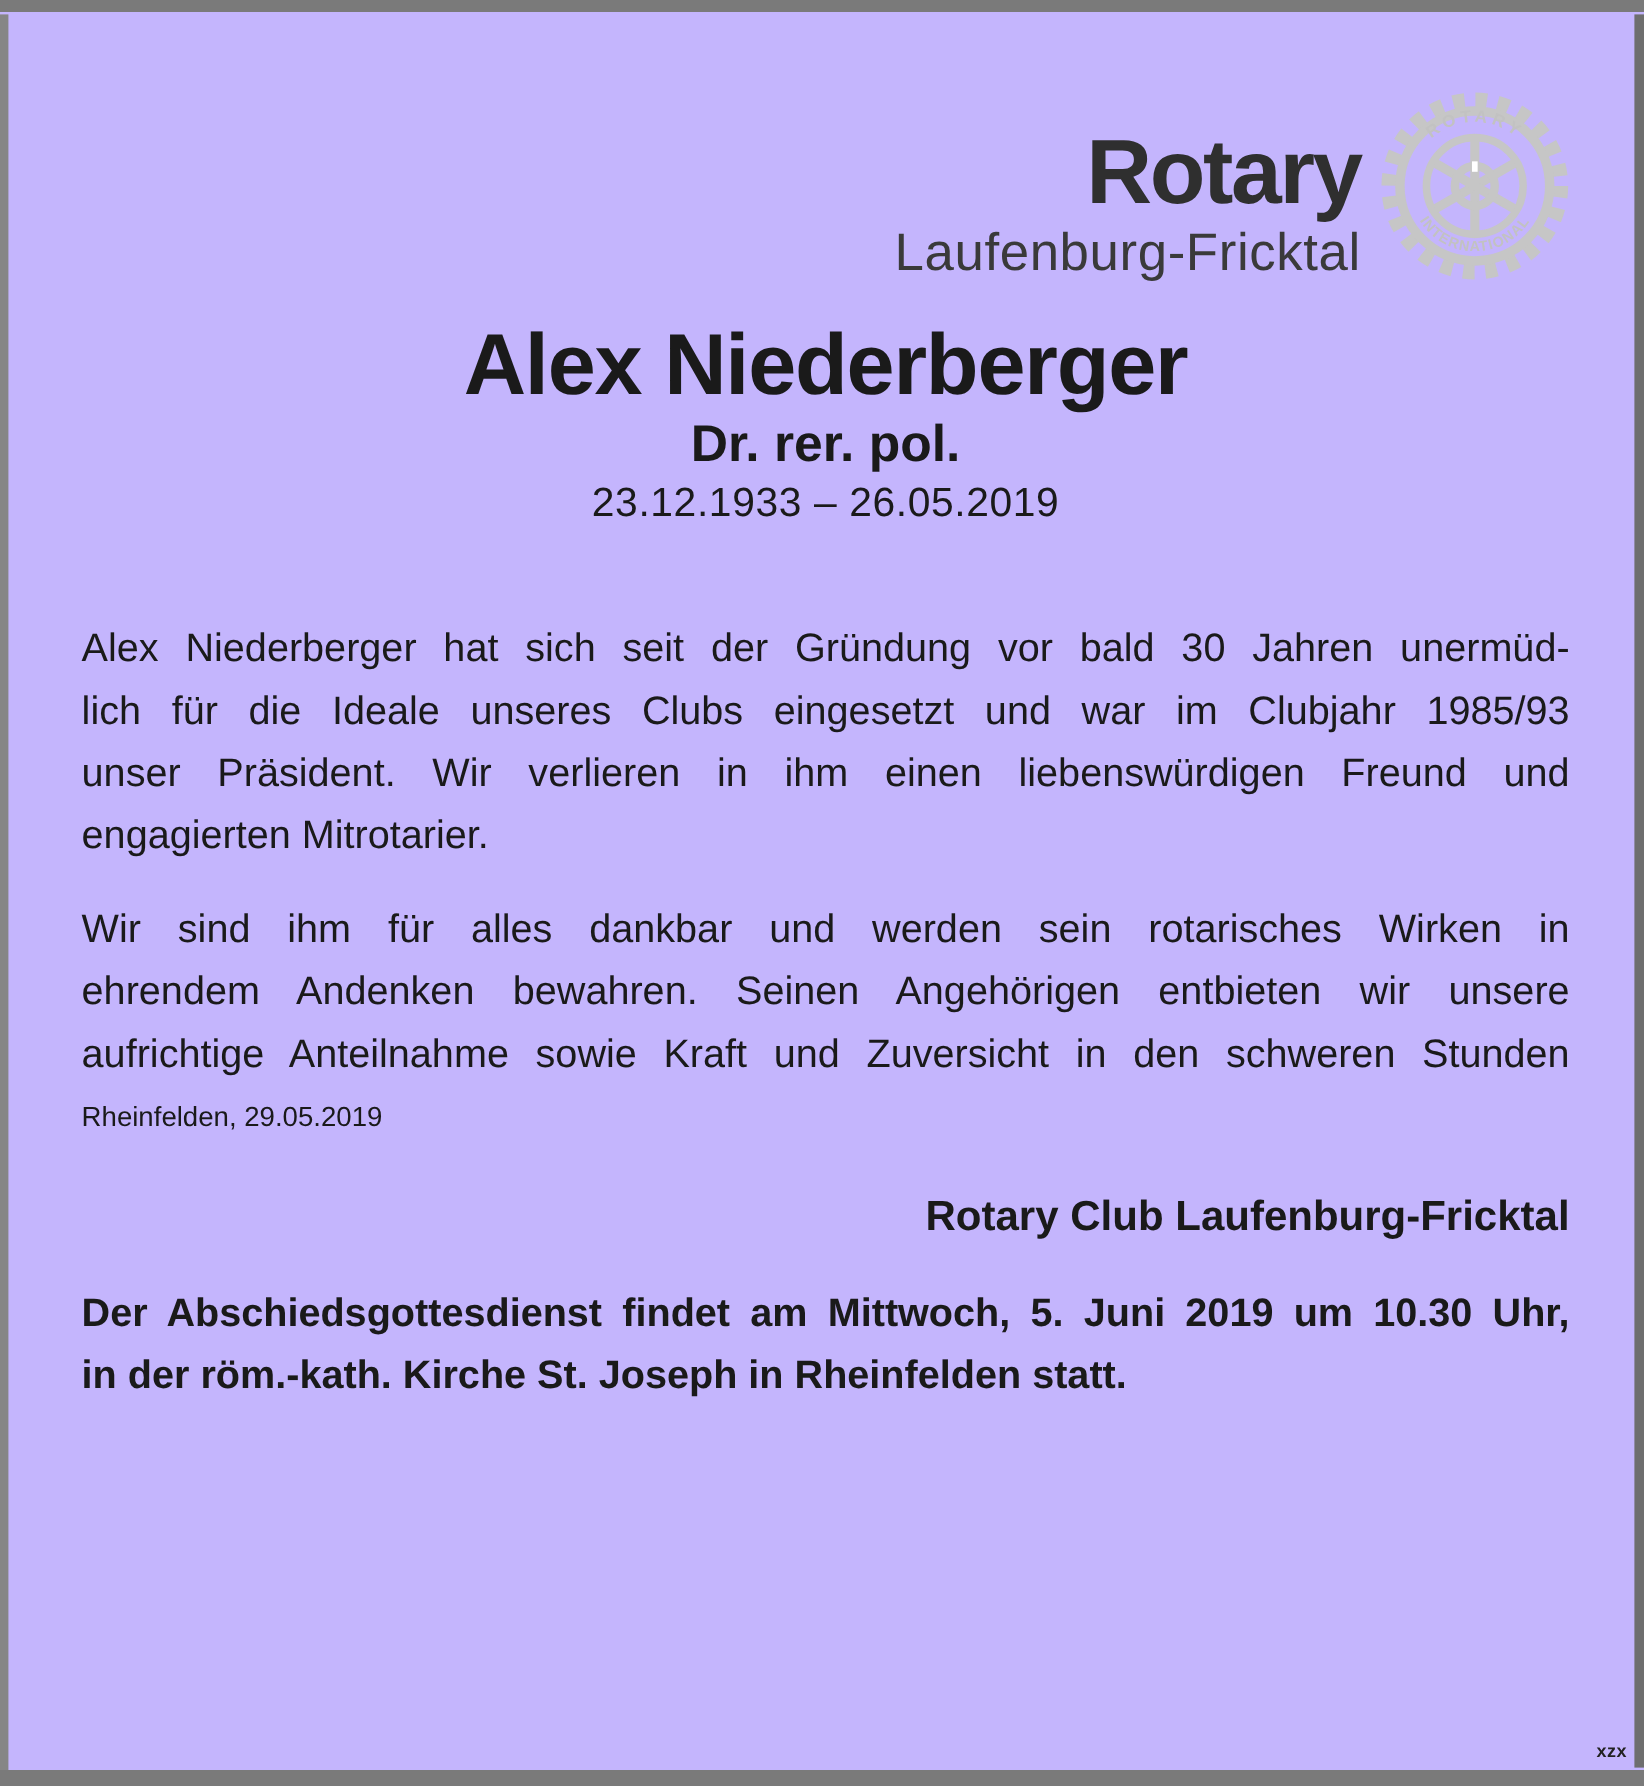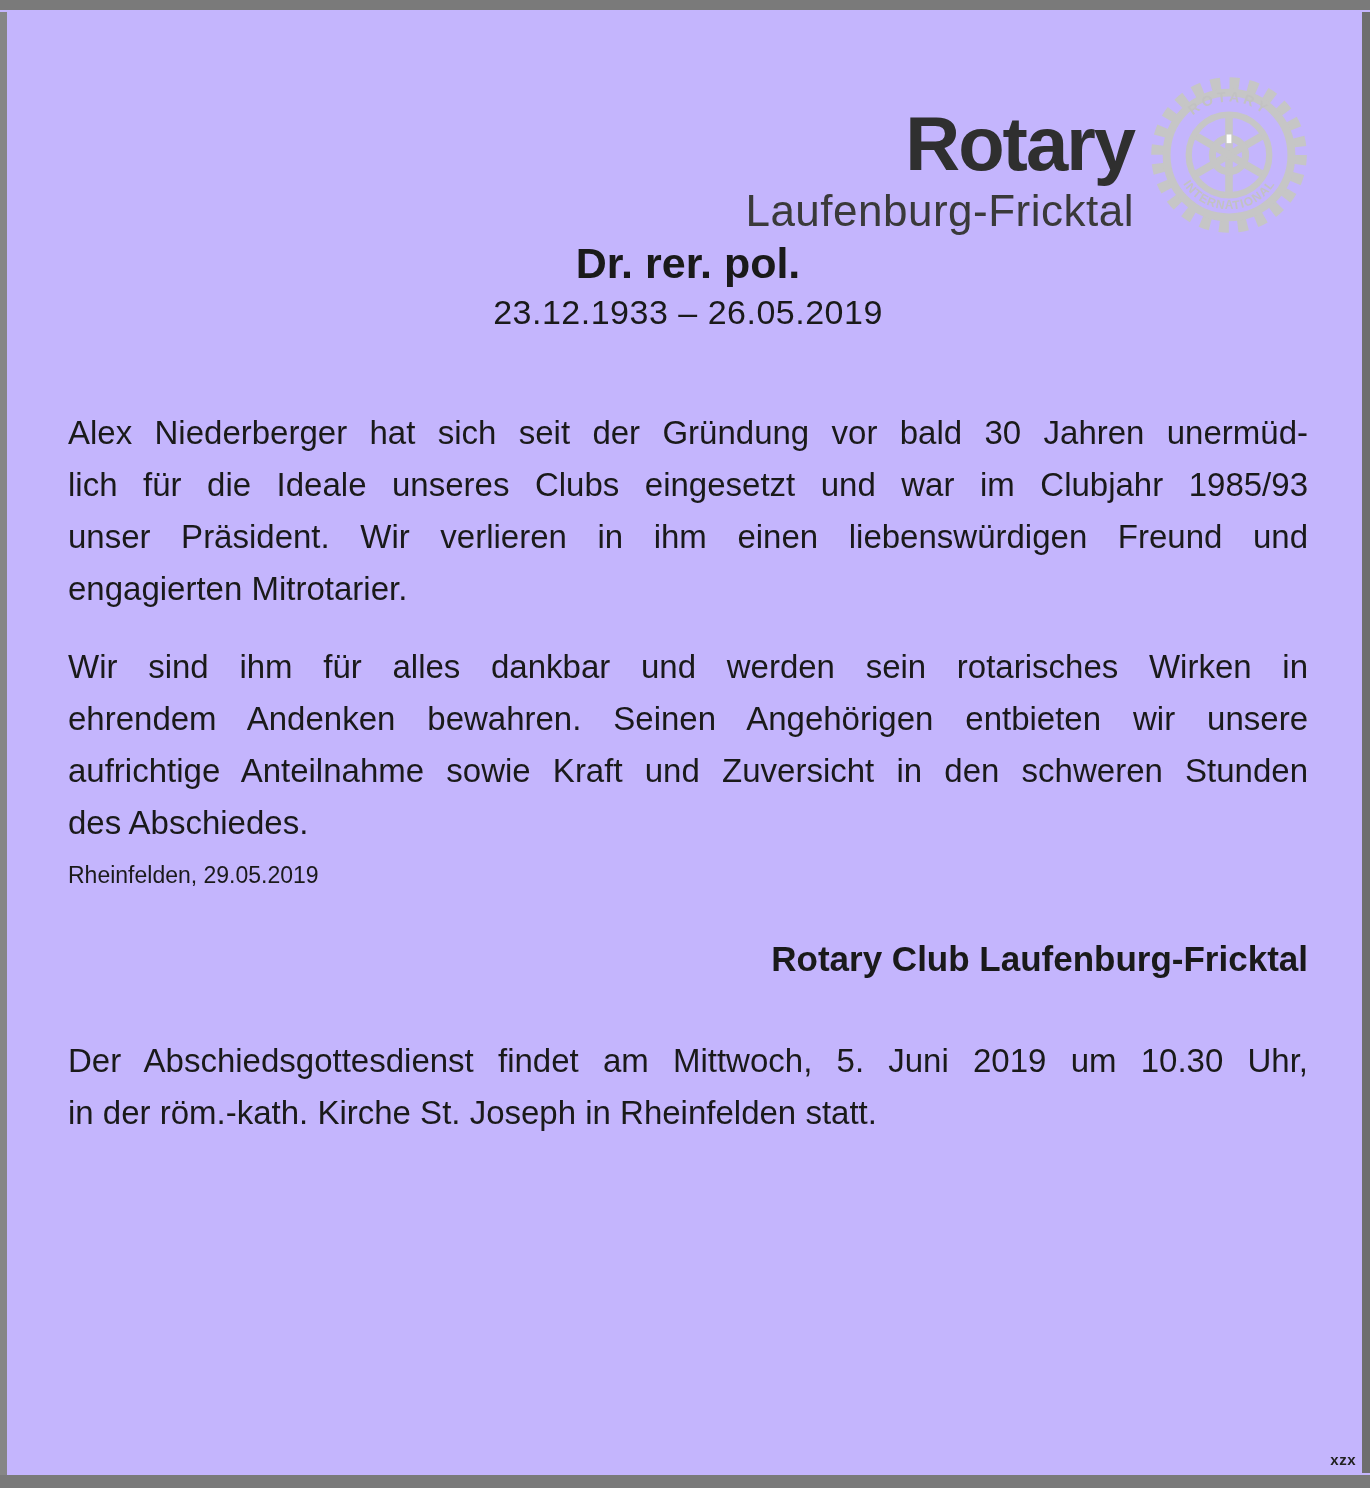--- a/index.html
+++ b/index.html
@@ -30,21 +30,21 @@
   .jline  { font-size: 33px; line-height: 52px; text-align: justify; text-align-last: justify; }
   .jlast  { font-size: 33px; line-height: 52px; text-align: left; }
   .intro  { margin-top: 52px; }
   .name   { margin-top: 28px; font-size: 72px; font-weight: bold; letter-spacing: -1px; line-height: 79px; text-align: center; }
   .title  { font-size: 43px; font-weight: bold; line-height: 52px; text-align: center; }
   .dates  { font-size: 34px; line-height: 46px; letter-spacing: 0.5px; text-align: center; }
   .para1  { margin-top: 72px; }
   .para2  { margin-top: 26px; }
   .dateline  { font-size: 23px; line-height: 52px; text-align: left; }
   .signature { margin-top: 32px; font-size: 35px; font-weight: bold; line-height: 52px; text-align: right; }
-  .funeral   { margin-top: 50px; }
+  .funeral   { margin-top: 28px; font-weight: bold; }
   .watermark { position: absolute; right: 14px; bottom: 20px; font-size: 15px; font-weight: bold; letter-spacing: 0.5px; color: #222; }
 </style>
 </head>
 <body>
 
 <div class="sheet">
 
   <div class="frame-top"></div>
   <div class="frame-left"></div>
   <div class="frame-right"></div>
@@ -75,35 +75,35 @@
         <text font-family="Liberation Sans, sans-serif" font-size="9" font-weight="bold" letter-spacing="2.2" fill="#c2c2c2">
           <textPath href="#arcT" startOffset="50%" text-anchor="middle">ROTARY</textPath>
         </text>
         <text font-family="Liberation Sans, sans-serif" font-size="7.6" font-weight="bold" letter-spacing="0.6" fill="#c2c2c2">
           <textPath href="#arcB" startOffset="50%" text-anchor="middle">INTERNATIONAL</textPath>
         </text>
       </svg>
     </div>
 
 
+    <div class="name">Alex Niederberger</div>
     <div class="title">Dr. rer. pol.</div>
     <div class="dates">23.12.1933 – 26.05.2019</div>
 
     <div class="para1">
       <div class="jline">Alex Niederberger hat sich seit der Gründung vor bald 30 Jahren unermüd-</div>
       <div class="jline">lich für die Ideale unseres Clubs eingesetzt und war im Clubjahr 1985/93</div>
       <div class="jline">unser Präsident. Wir verlieren in ihm einen liebenswürdigen Freund und</div>
       <div class="jlast">engagierten Mitrotarier.</div>
     </div>
 
     <div class="para2">
       <div class="jline">Wir sind ihm für alles dankbar und werden sein rotarisches Wirken in</div>
       <div class="jline">ehrendem Andenken bewahren. Seinen Angehörigen entbieten wir unsere</div>
       <div class="jline">aufrichtige Anteilnahme sowie Kraft und Zuversicht in den schweren Stunden</div>
-      <div class="jlast">des Abschiedes.</div>
     </div>
 
     <div class="dateline">Rheinfelden, 29.05.2019</div>
 
     <div class="signature">Rotary Club Laufenburg-Fricktal</div>
 
     <div class="funeral">
       <div class="jline">Der Abschiedsgottesdienst findet am Mittwoch, 5. Juni 2019 um 10.30 Uhr,</div>
       <div class="jlast">in der röm.-kath. Kirche St. Joseph in Rheinfelden statt.</div>
     </div>

